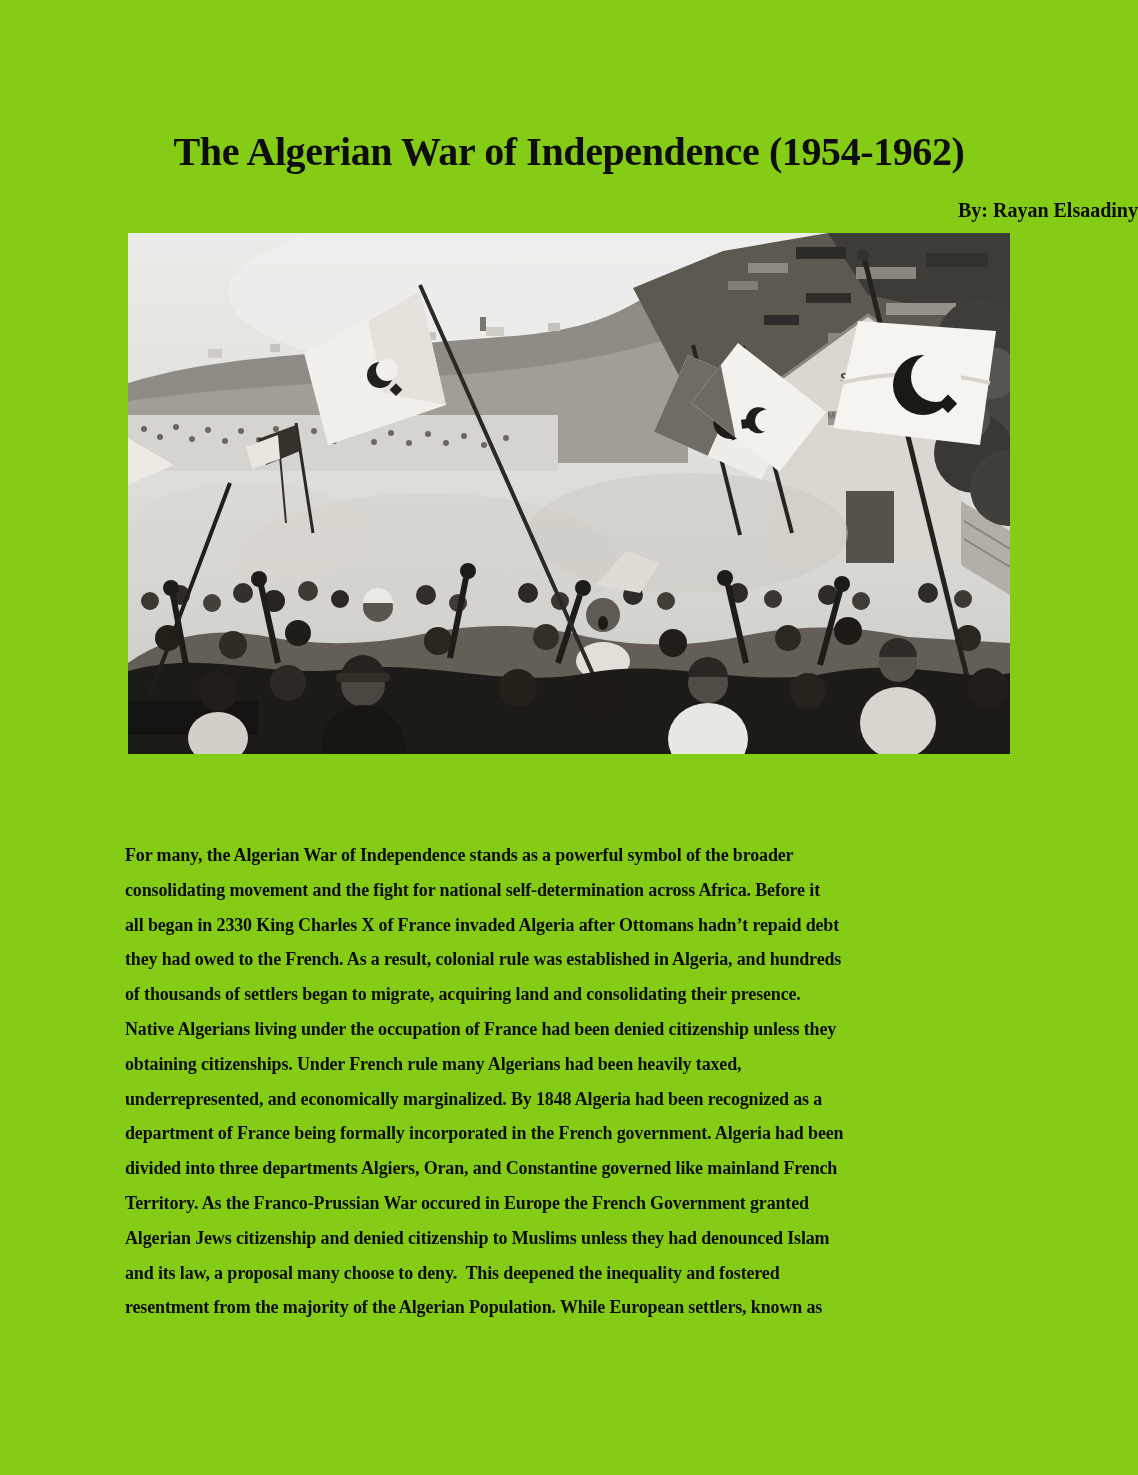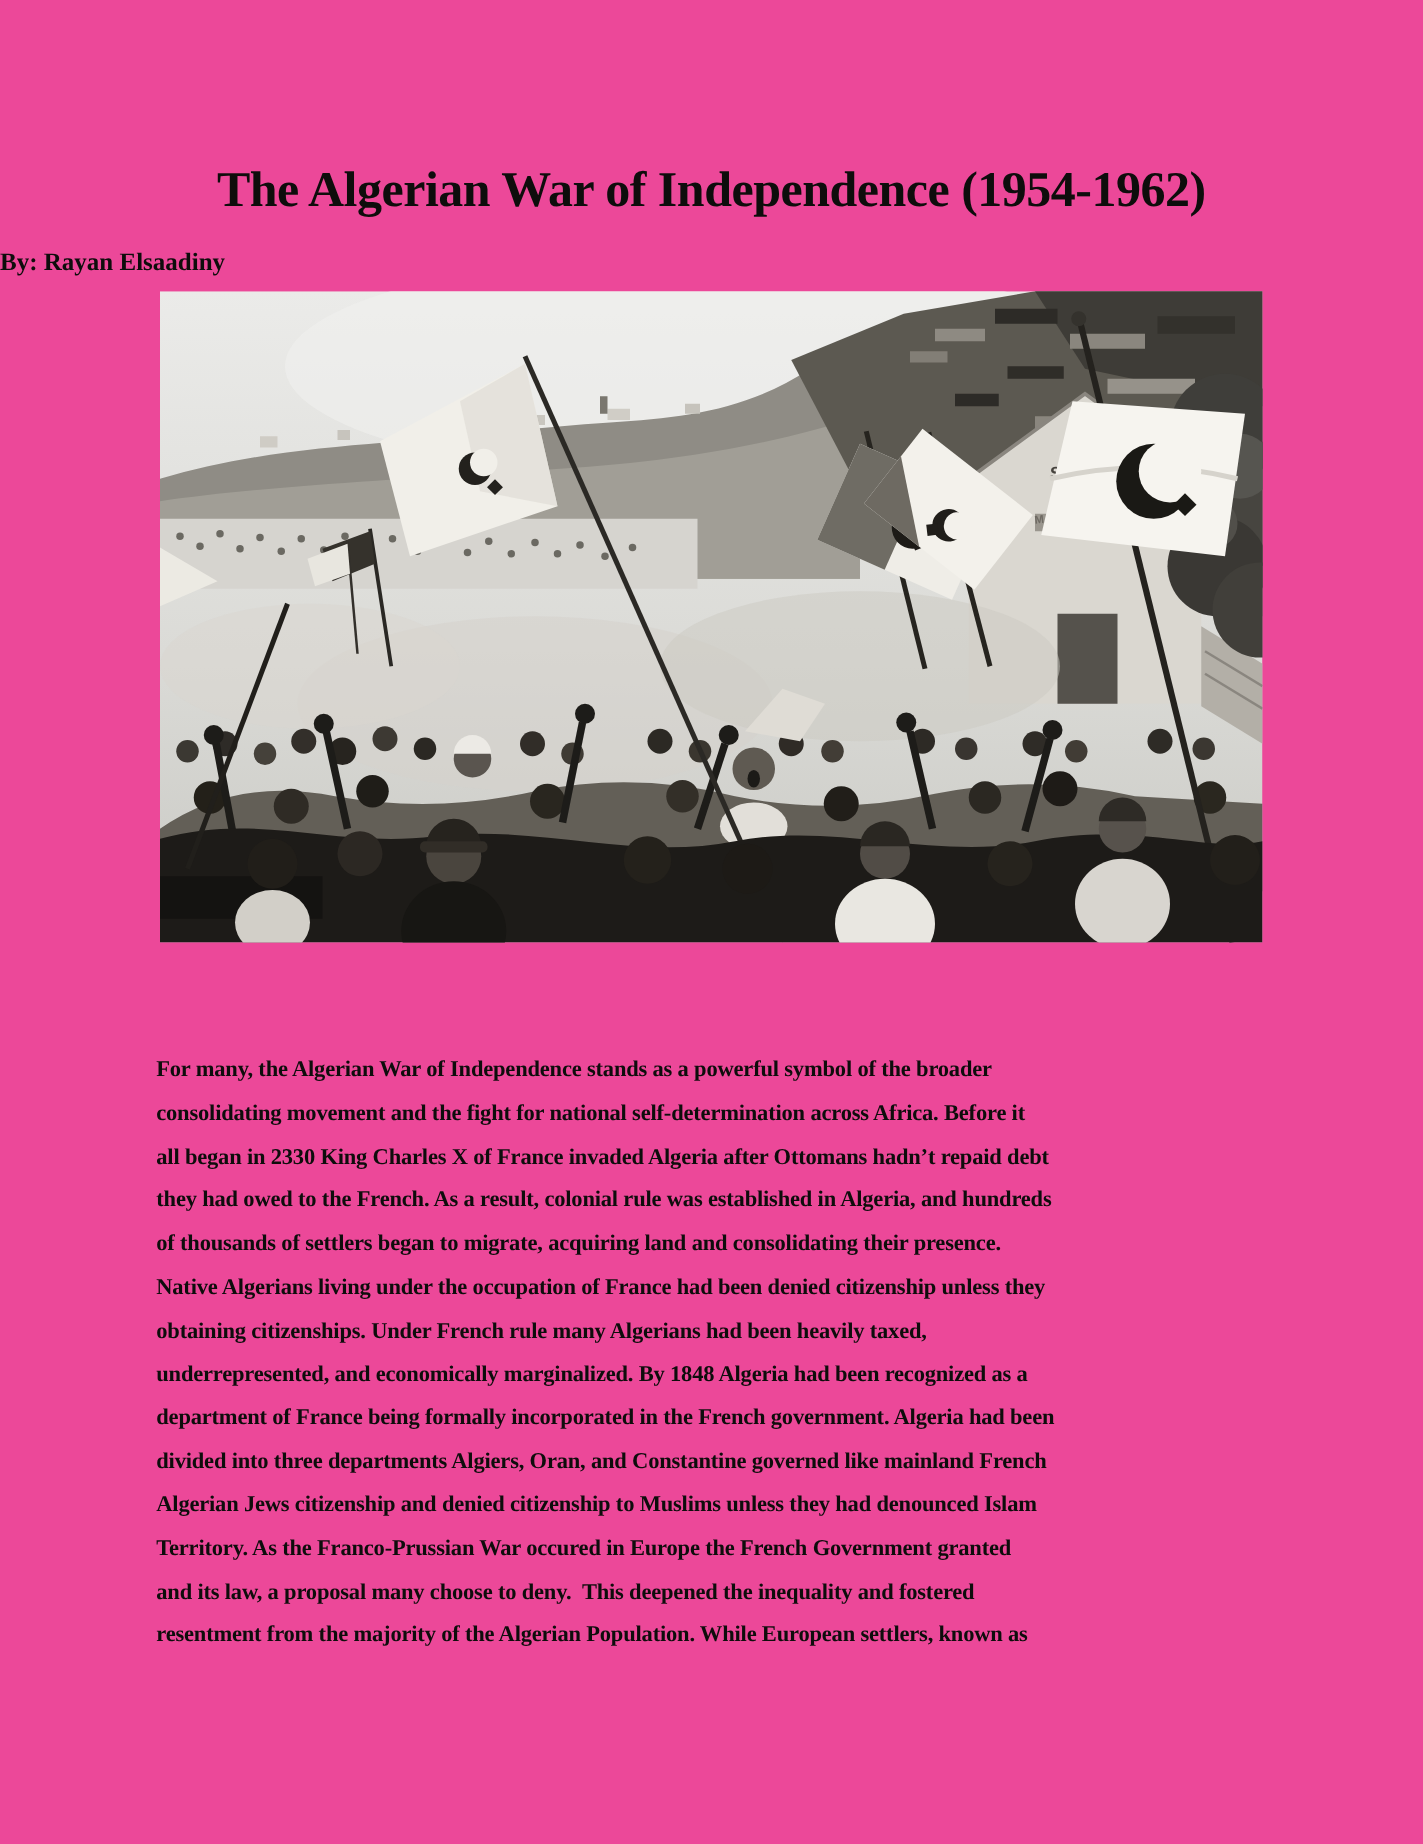--- a/index.html
+++ b/index.html
@@ -1,33 +1,33 @@
 <!DOCTYPE html>
 <html><head>
 <meta charset="utf-8">
 <style>
   html,body{margin:0;padding:0;background:#ffffff;}
   .page{
     position:relative;
     width:1138px;height:1475px;
-    background:#ec4899;
+    background:#84cc16;
     font-family:"Liberation Serif", serif;
     color:#0e0d0c;
     overflow:hidden;
     text-decoration:underline;
   }
   .doc-title{
     position:absolute;top:128px;left:0;right:0;margin:0;
     text-align:center;
     font-size:40px;line-height:48px;font-weight:700;
     letter-spacing:-0.4px;
   }
   .doc-byline{
     position:absolute;top:197px;left:0;right:0;
-    text-align:left;
+    text-align:right;
     font-size:20px;line-height:26px;font-weight:700;
   }
   .photo-figure{
     position:absolute;top:233px;left:128px;margin:0;
     width:882px;height:521px;
   }
   .photo-figure svg{display:block;width:882px;height:521px;}
   .article-body{
     position:absolute;top:838px;left:125px;width:900px;
     font-size:18px;font-weight:700;line-height:34.8px;
@@ -280,19 +280,19 @@
     <div class="line">For many, the Algerian War of Independence stands as a powerful symbol of the broader</div>
     <div class="line">consolidating movement and the fight for national self-determination across Africa. Before it</div>
     <div class="line">all began in 2330 King Charles X of France invaded Algeria after Ottomans hadn’t repaid debt</div>
     <div class="line">they had owed to the French. As a result, colonial rule was established in Algeria, and hundreds</div>
     <div class="line">of thousands of settlers began to migrate, acquiring land and consolidating their presence.</div>
     <div class="line">Native Algerians living under the occupation of France had been denied citizenship unless they</div>
     <div class="line">obtaining citizenships. Under French rule many Algerians had been heavily taxed,</div>
     <div class="line">underrepresented, and economically marginalized. By 1848 Algeria had been recognized as a</div>
     <div class="line">department of France being formally incorporated in the French government. Algeria had been</div>
     <div class="line">divided into three departments Algiers, Oran, and Constantine governed like mainland French</div>
+    <div class="line">Territory. As the Franco-Prussian War occured in Europe the French Government granted</div>
     <div class="line">Algerian Jews citizenship and denied citizenship to Muslims unless they had denounced Islam</div>
-    <div class="line">Territory. As the Franco-Prussian War occured in Europe the French Government granted</div>
     <div class="line">and its law, a proposal many choose to deny.  This deepened the inequality and fostered</div>
     <div class="line">resentment from the majority of the Algerian Population. While European settlers, known as</div>
   </div>
 
 </div>
 
 </body></html>

